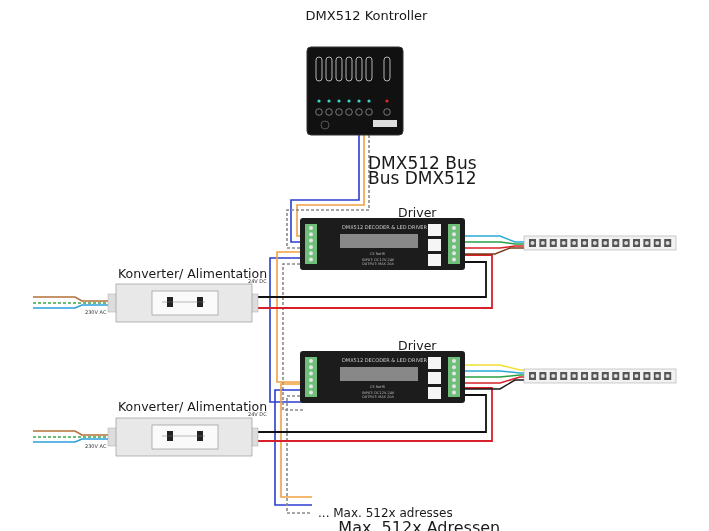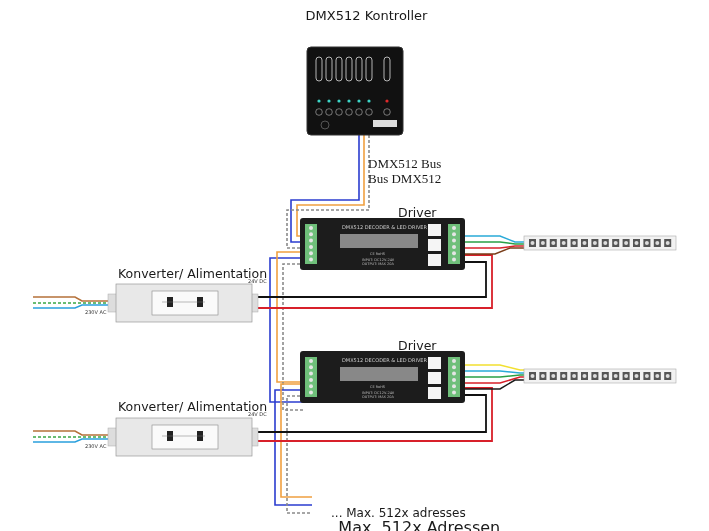--- a/index.html
+++ b/index.html
@@ -1,26 +1,26 @@
 <!DOCTYPE html>
 <html><head>
 <meta charset="utf-8">
 <style>
   html, body { margin:0; padding:0; background:#ffffff; }
   body { width:709px; height:531px; position:relative; overflow:hidden; font-family:"Liberation Sans", sans-serif; }
   .lbl { position:absolute; color:#1a1a1a; font-family:"DejaVu Sans", sans-serif; white-space:nowrap; }
   .title-ctrl { left:12px; width:709px; top:8px; text-align:center; font-size:13px; line-height:16px; }
-  .bus { left:368px; top:156px; font-size:13px; line-height:15px;font-family:Liberation Serif, serif; }
+  .bus { left:368px; top:156px; font-size:17px; line-height:15px; }
   .drv1 { left:398px; top:205px; font-size:12.5px; }
   .drv2 { left:398px; top:338px; font-size:12.5px; }
   .conv1 { left:118px; top:266px; font-size:12.5px; }
   .conv2 { left:118px; top:399px; font-size:12.5px; }
   .tiny { position:absolute; font-size:5px; color:#333; font-family:"DejaVu Sans", sans-serif; }
   .max1 { left:318px; top:518px; font-size:16px; }
-  .max2 { left:331px; top:506px; font-size:12px; }
+  .max2 { left:318px; top:506px; font-size:12px; }
   svg { position:absolute; left:0; top:0; }
 </style>
 </head>
 <body>
 
 <svg width="709" height="531" viewBox="0 0 709 531">
 
   <g fill="none" stroke-width="1.6">
 
     <path d="M359 135 V200 H291 V242 H305" stroke="#2b3ccf"></path>

